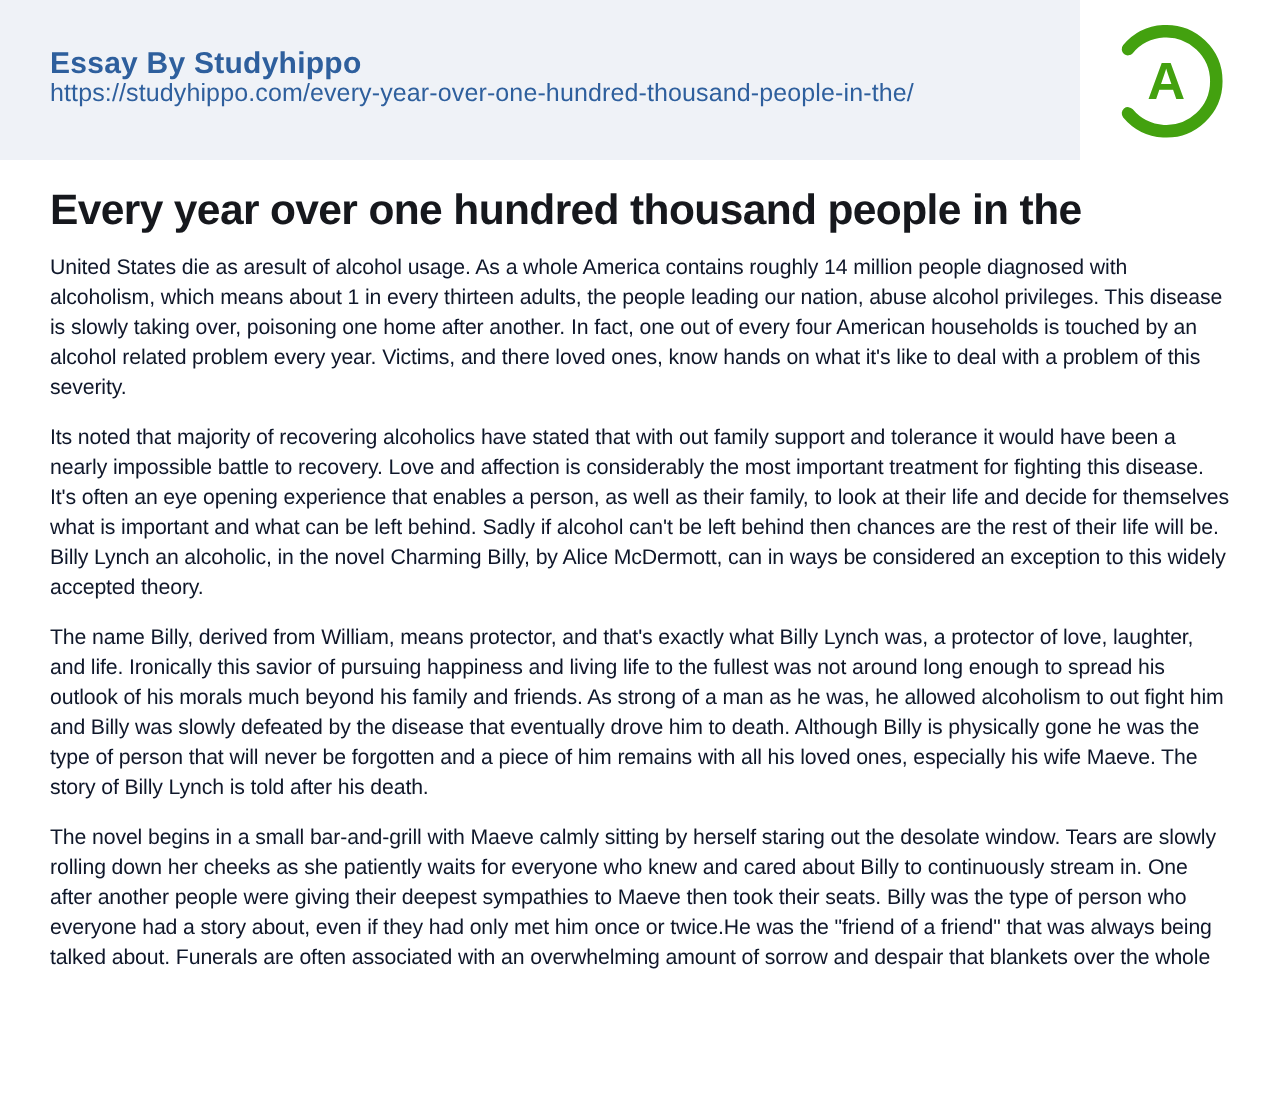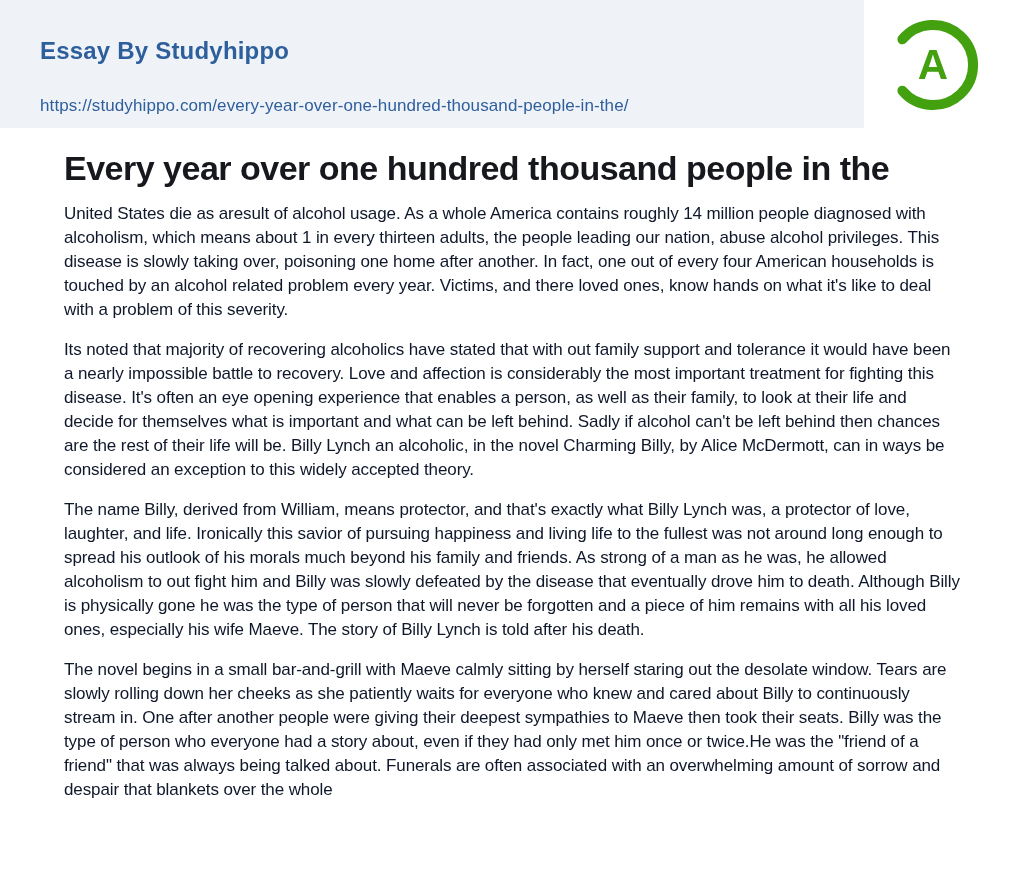--- a/index.html
+++ b/index.html
@@ -19,37 +19,37 @@
   }
   .site-title {
     color: #2e5f9d;
     font-size: 24px;
     font-weight: 700;
     letter-spacing: 0.2px;
     line-height: 1.1;
   }
   .essay-url {
     display: inline-block;
-    margin-top: 32px;
+    margin-top: 0;
     color: #2e5f9d;
-    font-size: 17px;
+    font-size: 20px;
     font-weight: 400;
     text-decoration: none;
     letter-spacing: 0.1px;
   }
   .logo-wrap {
     position: absolute;
     top: 17px;
     left: 885px;
     width: 96px;
     height: 96px;
   }
 
   .main-content {
-    padding: 0 64px;
+    padding: 0 40px;
   }
   .essay-title {
     margin: 22px 0 16px 0;
     color: #16181d;
     font-size: 34px;
     font-weight: 800;
     line-height: 36px;
     letter-spacing: -0.5px;
     font-family: "Liberation Sans", sans-serif;
   }

